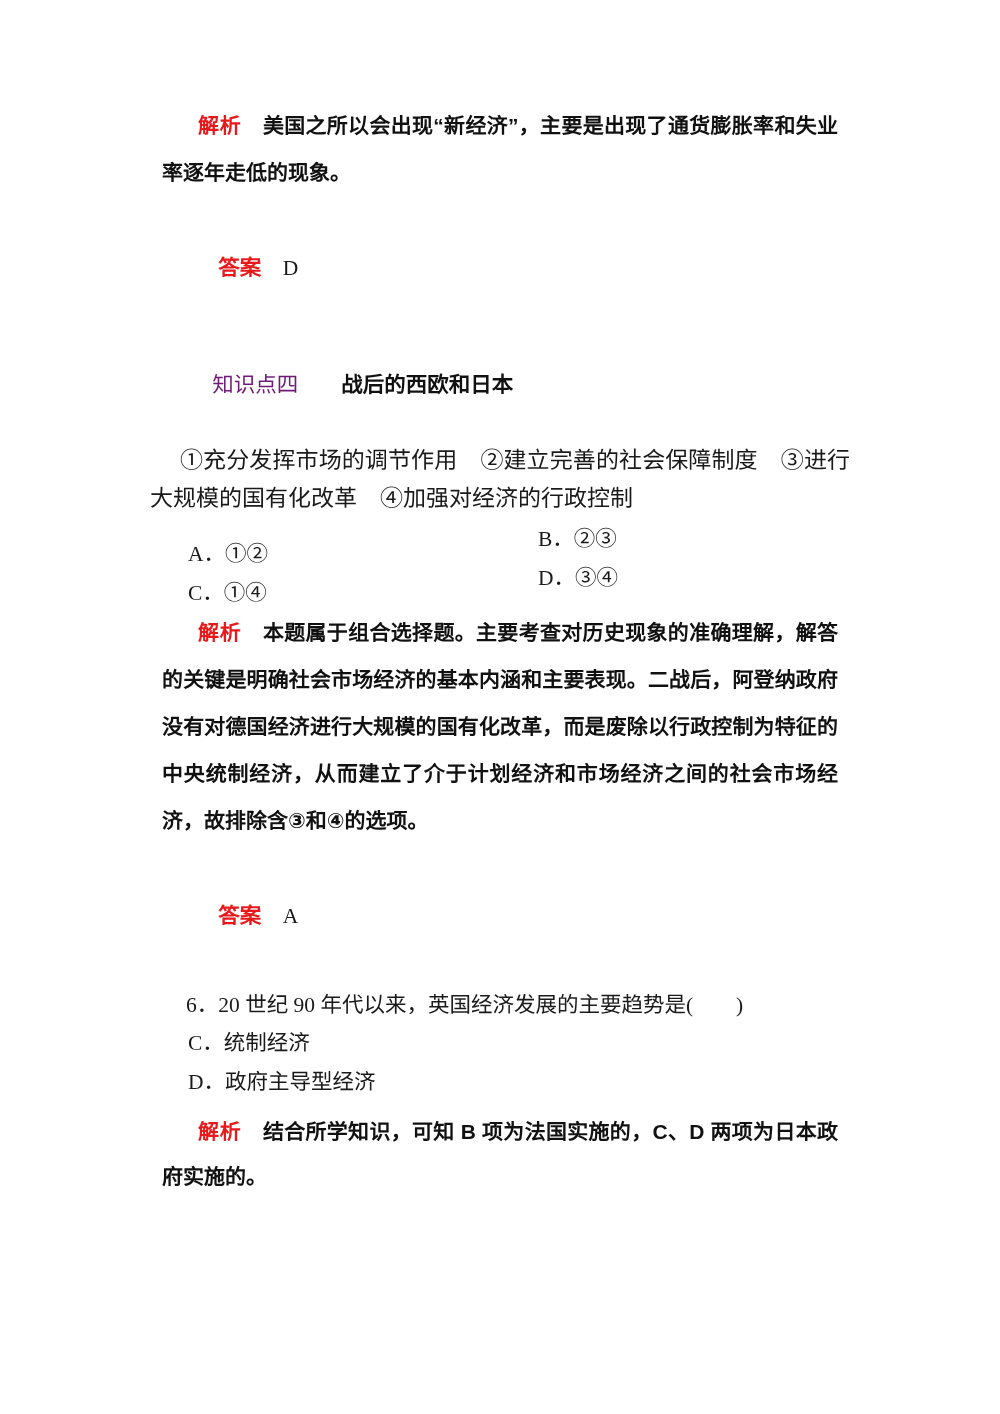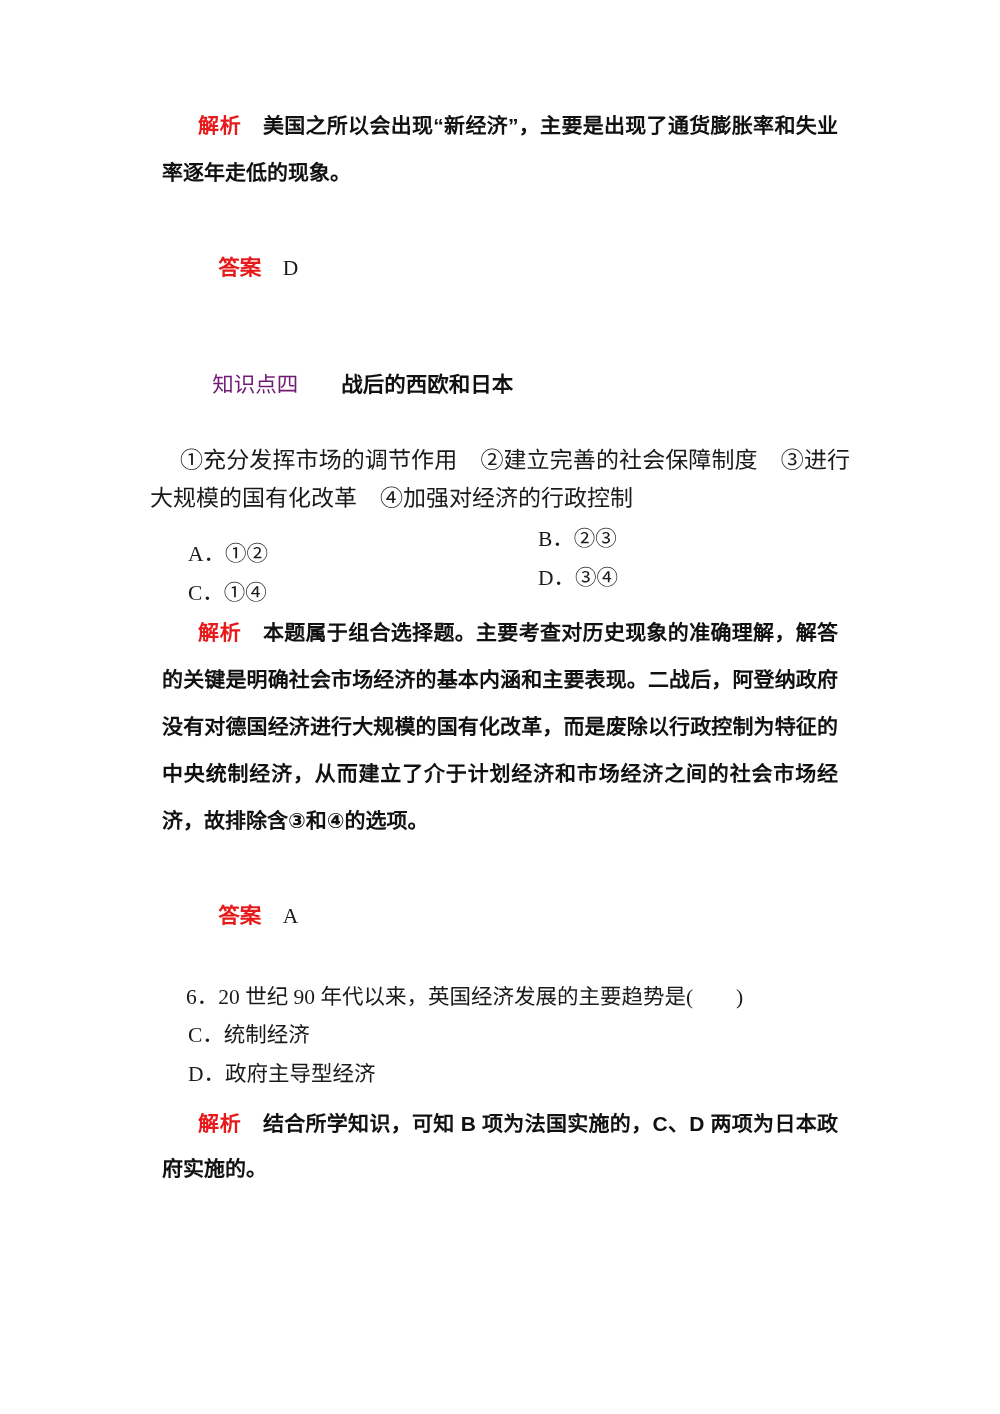--- a/index.html
+++ b/index.html
@@ -169,21 +169,21 @@
     </div>
 
     <p class="para" style="margin-top:12px;">
       <span class="tag">解析</span><span>　</span><span>本题属于组合选择题。主要考查对历史现象的准确理解，解答的关键是明确社会市场经济的基本内涵和主要表现。二战后，阿登纳政府没有对德国经济进行大规模的国有化改革，而是废除以行政控制为特征的中央统制经济，从而建立了介于计划经济和市场经济之间的社会市场经济，故排除含③和④的选项。</span>
     </p>
 
     <div class="answer-row" style="margin-top:8px;">
       <span class="tag-ans">答案</span><span>　</span><span class="val">A</span>
     </div>
 
-    <div class="q-row indent-wide" style="margin-top:2px;">6．20 世纪 90 年代以来，英国经济发展的主要趋势是(        )</div>
+    <div class="q-row indent-wide" style="margin-top:10px;">6．20 世纪 90 年代以来，英国经济发展的主要趋势是(        )</div>
 
     <div>
       <div class="choice">C．统制经济</div>
       <div class="choice">D．政府主导型经济</div>
     </div>
 
     <p class="para tight" style="margin-top:8px;">
       <span class="tag">解析</span><span>　</span><span>结合所学知识，可知 B 项为法国实施的，C、D 两项为日本政府实施的。</span>
     </p>
 

